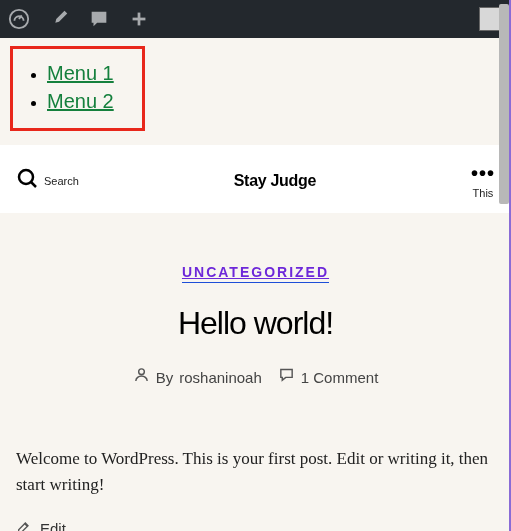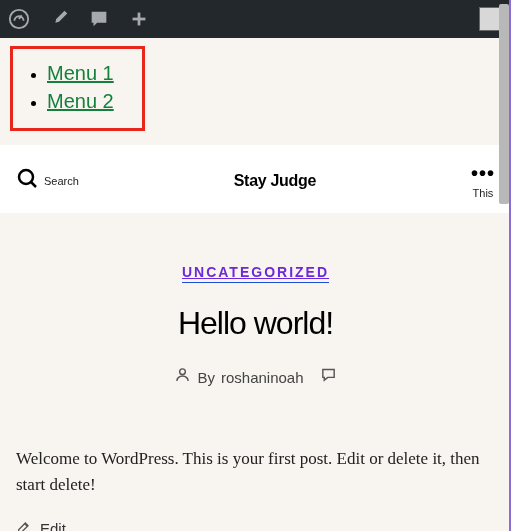--- a/index.html
+++ b/index.html
@@ -112,25 +112,26 @@
       </span>
       <span>By</span>
       <span>roshaninoah</span>
     </div>
     <div class="meta-item">
       <span class="meta-icon">
         <svg viewBox="0 0 24 24" stroke-width="2">
             <path d="M4 5h16v11H11l-5 4v-4H4z"></path>
           </svg>
       </span>
+      <span>1 Comment</span>
     </div>
   </div>
 </div>
 
-<div class="body-text">Welcome to WordPress. This is your first post. Edit or delete it, then start delete!</div>
+<div class="body-text">Welcome to WordPress. This is your first post. Edit or writing it, then start writing!</div>
 
 <div class="edit-row">
   <span>
     <svg viewBox="0 0 24 24" stroke-width="2">
         <path d="M4 20h4l10-10-4-4L4 16v4z"></path>
         <path d="M13 7l4 4"></path>
       </svg>
   </span>
   <span>Edit</span>
 </div>

